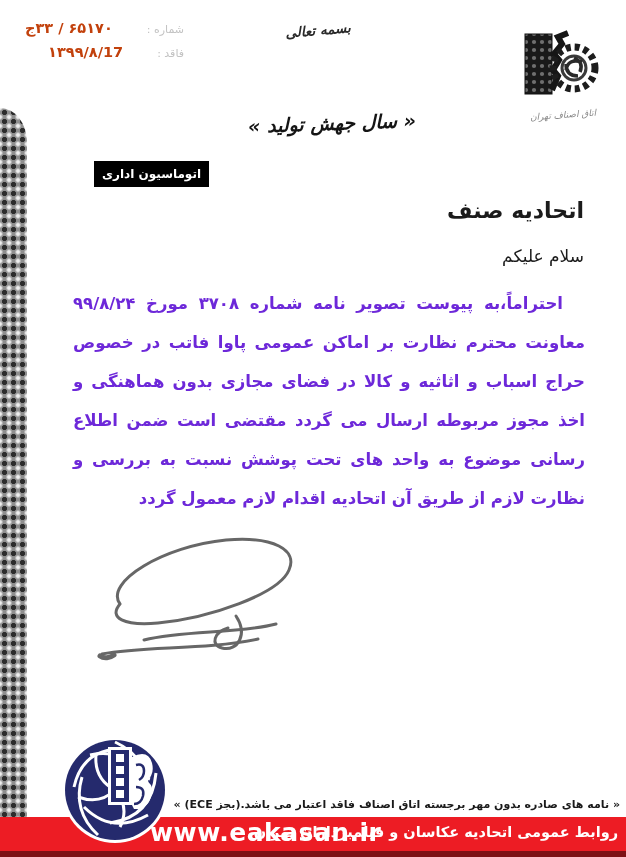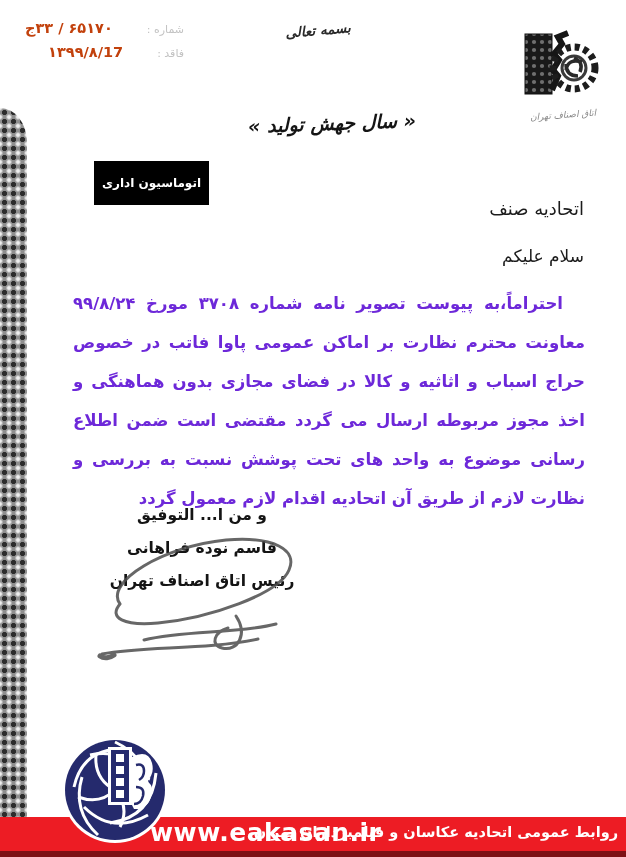--- a/index.html
+++ b/index.html
@@ -39,23 +39,23 @@
   }
   
   .slogan{
     position:absolute;left:222px;top:112px;width:220px;direction:rtl;
     text-align:center;font-size:19px;font-weight:bold;font-style:italic;
     color:#151515;transform:rotate(-2deg);
   }
   
   .badge{
     position:absolute;left:94px;top:161px;background:#000;color:#fff;
-    font-size:12px;font-weight:bold;padding:15px 8px;direction:rtl;white-space:nowrap;
+    font-size:12px;font-weight:bold;padding:6px 8px;direction:rtl;white-space:nowrap;
   }
-  .recipient{position:absolute;right:42px;top:198px;direction:rtl;font-size:18px;font-weight:normal;}
+  .recipient{position:absolute;right:42px;top:198px;direction:rtl;font-size:22px;font-weight:bold;}
   .salutation{position:absolute;right:42px;top:246px;direction:rtl;font-size:17px;text-align:center;}
   .bodytext{
     position:absolute;right:41px;top:284px;width:512px;direction:rtl;
     text-align:justify;font-size:16.5px;font-weight:bold;line-height:39px;
     text-indent:22px;color:#6d28d9;
   }
   
   .sig-block{
     position:absolute;left:102px;top:506px;width:200px;direction:rtl;
     text-align:center;font-weight:bold;color:#141414;
@@ -117,35 +117,31 @@
   </div>
 
   <div class="slogan">« سال جهش تولید »</div>
 
   <div class="badge">اتوماسیون اداری</div>
 
   <div class="recipient">اتحادیه صنف</div>
   <div class="salutation">سلام علیکم</div>
   <div class="bodytext">احتراماً،به پیوست تصویر نامه شماره ۳۷۰۸ مورخ ۹۹/۸/۲۴ معاونت محترم نظارت بر اماکن عمومی پاوا فاتب در خصوص حراج اسباب و اثاثیه و کالا در فضای مجازی بدون هماهنگی و اخذ مجوز مربوطه ارسال می گردد مقتضی است ضمن اطلاع رسانی موضوع به واحد های تحت پوشش نسبت به بررسی و نظارت لازم از طریق آن اتحادیه اقدام لازم معمول گردد</div>
 
-  <div class="sig-block">
-    <div class="sig-line">و من ا... التوفیق</div>
-    <div class="sig-line">قاسم نوده فراهانی</div>
-    <div class="sig-line">رئیس اتاق اصناف تهران</div>
-  </div>
   <svg class="sig-svg" viewBox="0 0 236 150">
     <g fill="none" stroke="#4d4d4d" stroke-width="3" opacity="0.85" stroke-linecap="round">
       <path d="M34 84 C 18 62 78 26 140 20 C 188 16 212 30 203 50 C 193 74 124 98 72 103 C 38 106 22 98 34 84"></path>
       <path d="M150 96 C 162 114 152 132 136 128 C 124 125 128 112 142 108"></path>
       <path d="M58 120 C 98 110 152 114 190 104"></path>
       <path d="M16 134 C 58 126 120 130 172 119"></path>
       <path d="M14 136 c 4 3 10 2 14 -1" stroke-width="5"></path>
     </g>
   </svg>
 
+  <div class="disclaimer">« نامه های صادره بدون مهر برجسته اتاق اصناف فاقد اعتبار می باشد.(بجز ECE) »</div>
 
   <div class="footer-bar" style="background: rgb(237, 28, 36);"></div>
   <div class="footer-bar-dark" style="background: rgb(125, 17, 21);"></div>
   <div class="bar-org">روابط عمومی اتحادیه عکاسان و فیلمبرداران تهران</div>
   <div class="bar-site">www.eakasan.ir</div>
 
   <svg class="union-logo" viewBox="0 0 110 110">
     <circle cx="55" cy="55" r="53" fill="#ffffff"></circle>
     <circle cx="55" cy="55" r="50" fill="#252a6d"></circle>
     <g fill="none" stroke="#ffffff" stroke-width="3">

